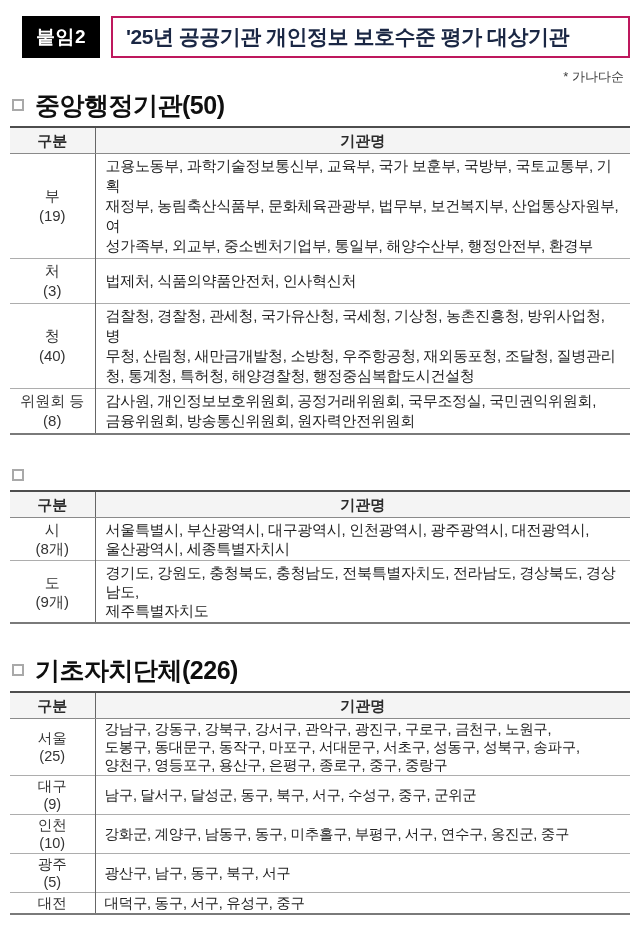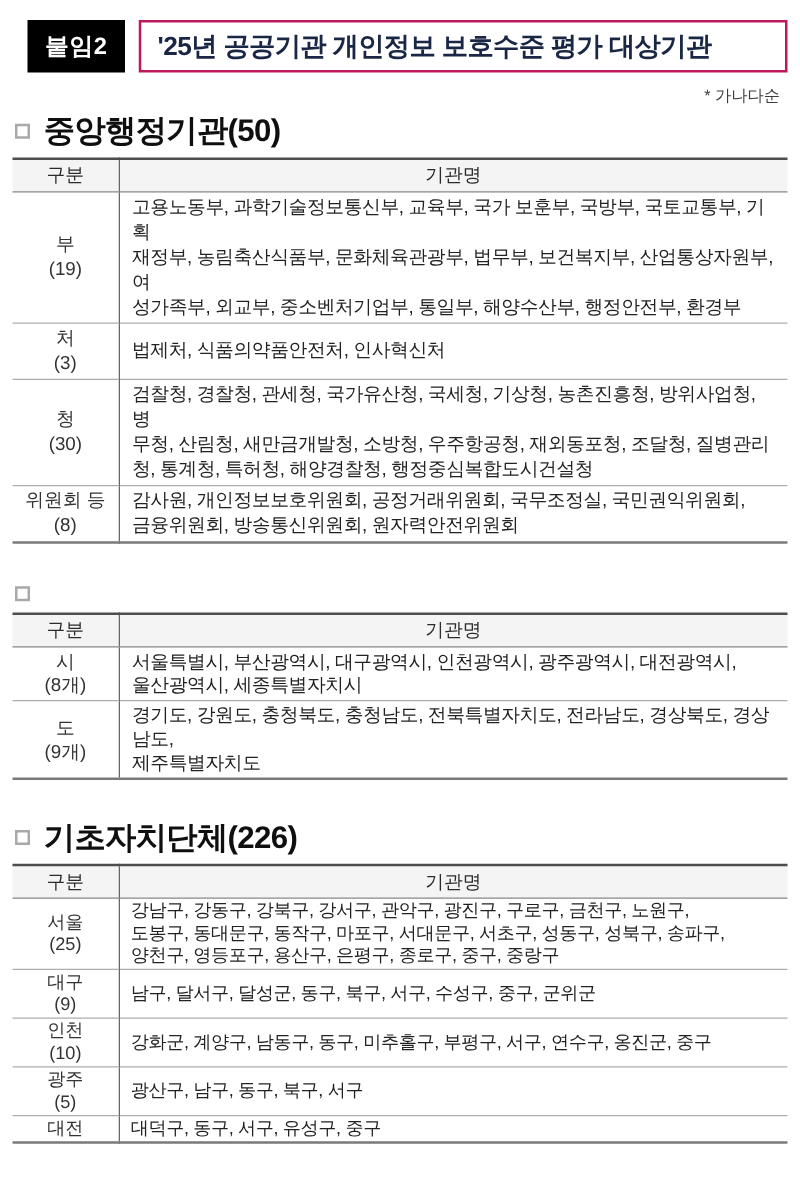--- a/index.html
+++ b/index.html
@@ -88,21 +88,21 @@
   
   table {
     width: 100%;
     border-collapse: collapse;
     margin-top: 9px;
     table-layout: fixed;
   }
   table { border-top: 2px solid #4d4d4d; border-bottom: 2px solid #7a7a7a; }
   th {
     background: #f4f4f4;
-    font-weight: normal;
+    font-weight: bold;
     font-size: 15px;
     line-height: 19px;
     padding: 3px 2px;
     border-bottom: 1px solid #8a8a8a;
     color: #2b2b2b;
   }
   td { border-top: 1px solid #adadad; vertical-align: middle; }
   tr:first-child td { border-top: none; }
   .col-cat { width: 85px; }
   td.cat {
@@ -162,21 +162,21 @@
       <td class="cat"><span>부</span><span class="count">(19)</span></td>
       <td class="val">고용노동부, 과학기술정보통신부, 교육부, 국가 보훈부, 국방부, 국토교통부, 기획
 재정부, 농림축산식품부, 문화체육관광부, 법무부, 보건복지부, 산업통상자원부, 여
 성가족부, 외교부, 중소벤처기업부, 통일부, 해양수산부, 행정안전부, 환경부</td>
     </tr>
     <tr>
       <td class="cat"><span>처</span><span class="count">(3)</span></td>
       <td class="val">법제처, 식품의약품안전처, 인사혁신처</td>
     </tr>
     <tr>
-      <td class="cat"><span>청</span><span class="count">(30)</span></td>
+      <td class="cat"><span>청</span><span class="count">(40)</span></td>
       <td class="val">검찰청, 경찰청, 관세청, 국가유산청, 국세청, 기상청, 농촌진흥청, 방위사업청, 병
 무청, 산림청, 새만금개발청, 소방청, 우주항공청, 재외동포청, 조달청, 질병관리
 청, 통계청, 특허청, 해양경찰청, 행정중심복합도시건설청</td>
     </tr>
     <tr>
       <td class="cat"><span>위원회 등</span><span class="count">(8)</span></td>
       <td class="val">감사원, 개인정보보호위원회, 공정거래위원회, 국무조정실, 국민권익위원회,
 금융위원회, 방송통신위원회, 원자력안전위원회</td>
     </tr>
   </tbody>

